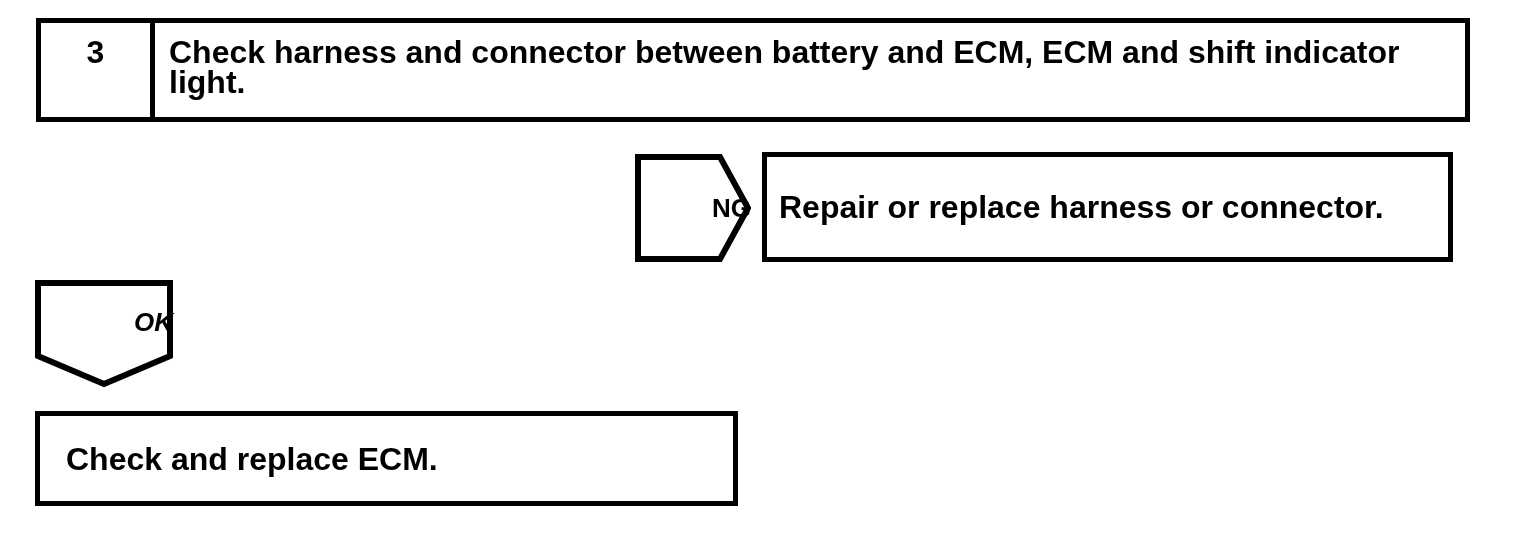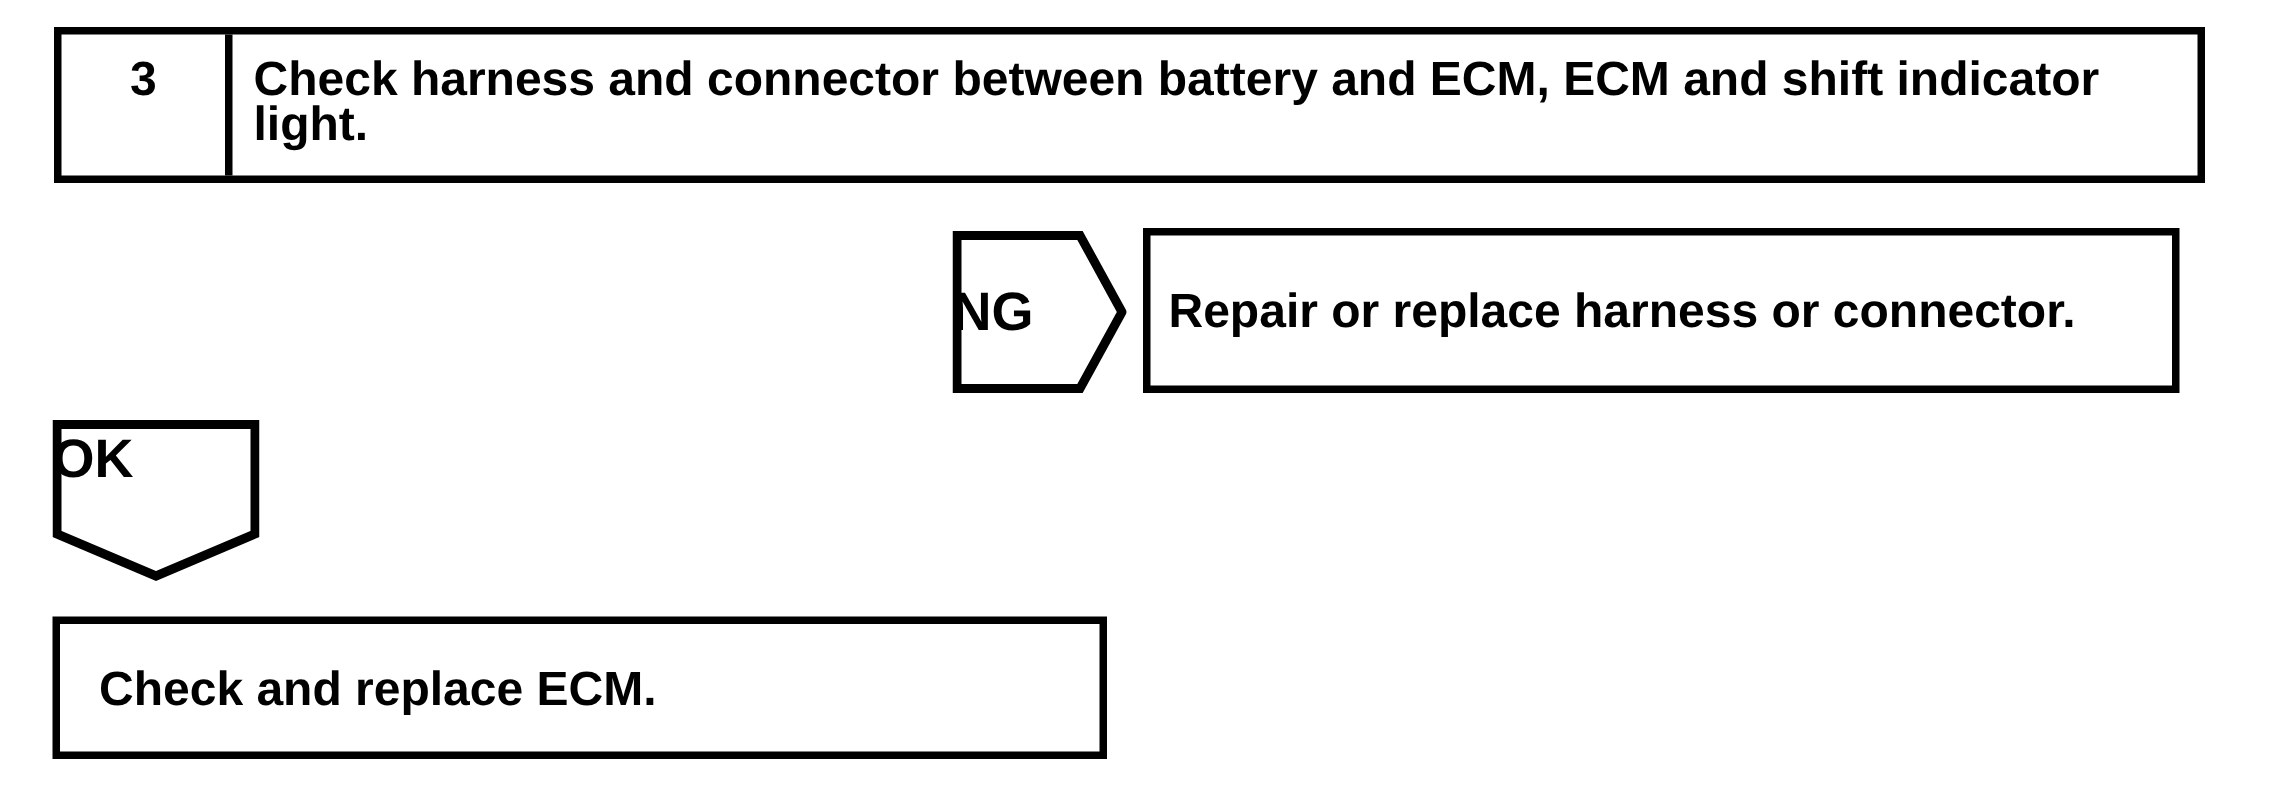--- a/index.html
+++ b/index.html
@@ -56,22 +56,22 @@
   }
   .ng-shape svg {
     position: absolute;
     left: 0; top: 0;
     display: block;
   }
   .shape-label {
     position: absolute;
     left: 0;
     width: 100%;
-    text-align: left;
-    font-size: 36px;
+    text-align: right;
+    font-size: 26px;
     line-height: 32px;
   }
   .ng-shape .shape-label {
     top: 38px;
   }
   
   .action-box {
     position: absolute;
     border: 5px solid #000;
     box-sizing: border-box;
@@ -95,21 +95,22 @@
     top: 280px;
     width: 138px;
     height: 108px;
   }
   .ok-shape svg {
     position: absolute;
     left: 0; top: 0;
     display: block;
   }
   .ok-shape .shape-label {
-    top: 10px;
+    top: 26px;
+    font-style: italic;
   }
   
   .ecm-box {
     left: 35px;
     top: 411px;
     width: 703px;
     height: 95px;
     padding-left: 26px;
   }
 </style>

